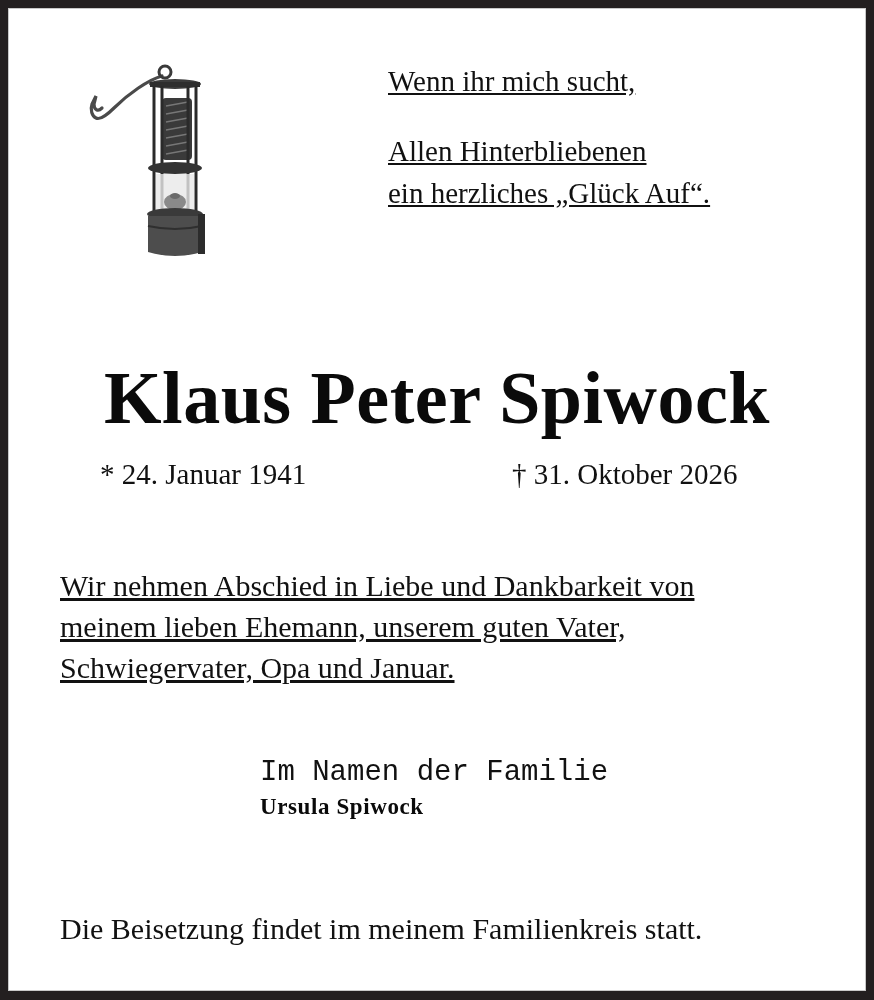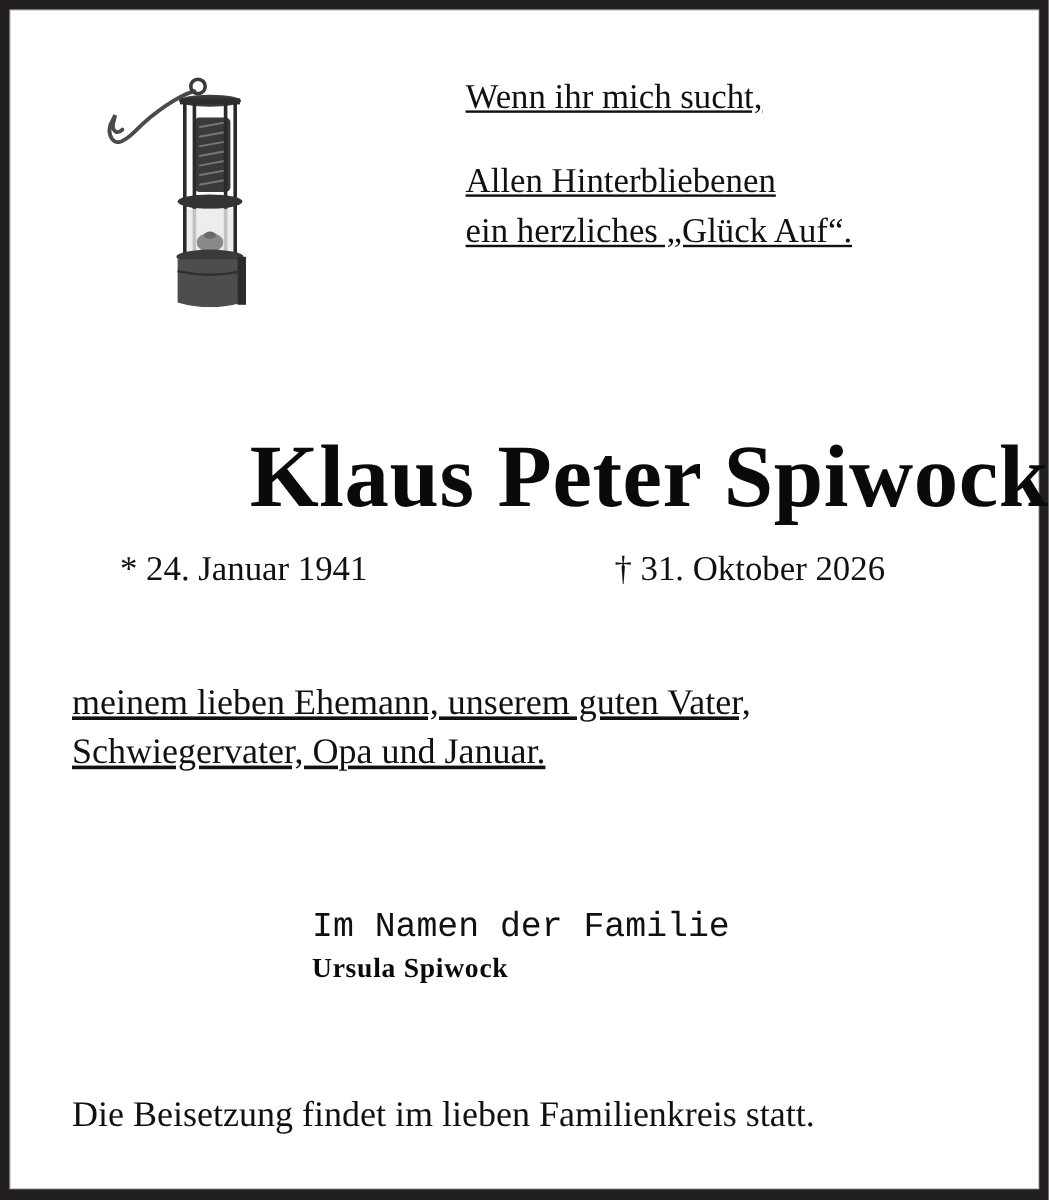--- a/index.html
+++ b/index.html
@@ -42,21 +42,21 @@
       font-size: 29px;
       line-height: 42px;
       color: #111;
     }
     .verse .gap { height: 28px; }
     .name {
       position: absolute;
       left: 0;
       width: 874px;
       top: 356px;
-      text-align: right;
+      text-align: center;
       font-family: "Liberation Serif", serif;
       font-weight: bold;
       font-size: 74px;
       letter-spacing: 0.5px;
       color: #0a0a0a;
     }
     .dates {
       position: absolute;
       top: 458px;
       font-family: "Liberation Serif", serif;
@@ -153,20 +153,21 @@
   <span class="line">Allen Hinterbliebenen</span>
   <span class="line">ein herzliches „Glück Auf“.</span>
 </div>
 
 <div class="name">Klaus Peter Spiwock</div>
 
 <div class="dates born">* 24. Januar 1941</div>
 <div class="dates died">† 31. Oktober 2026</div>
 
 <div class="farewell">
+  <span class="line">Wir nehmen Abschied in Liebe und Dankbarkeit von</span>
   <span class="line">meinem lieben Ehemann, unserem guten Vater,</span>
   <span class="line">Schwiegervater, Opa und Januar.</span>
 </div>
 
 <div class="family-intro">Im Namen der Familie</div>
 <div class="family-name">Ursula Spiwock</div>
 
-<div class="burial">Die Beisetzung findet im lieben Familienkreis statt.</div>
+<div class="burial">Die Beisetzung findet im meinem Familienkreis statt.</div>
 
 </body></html>

